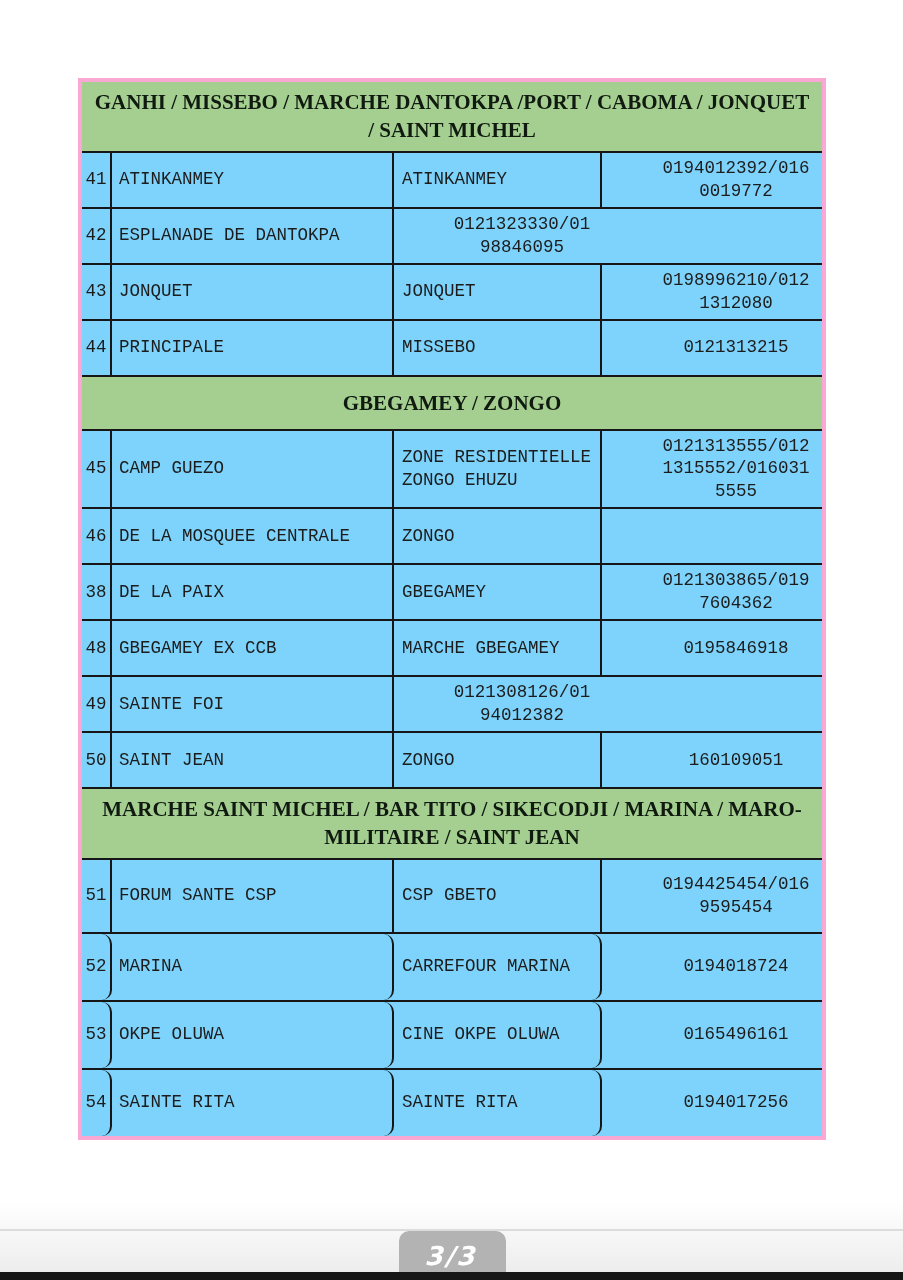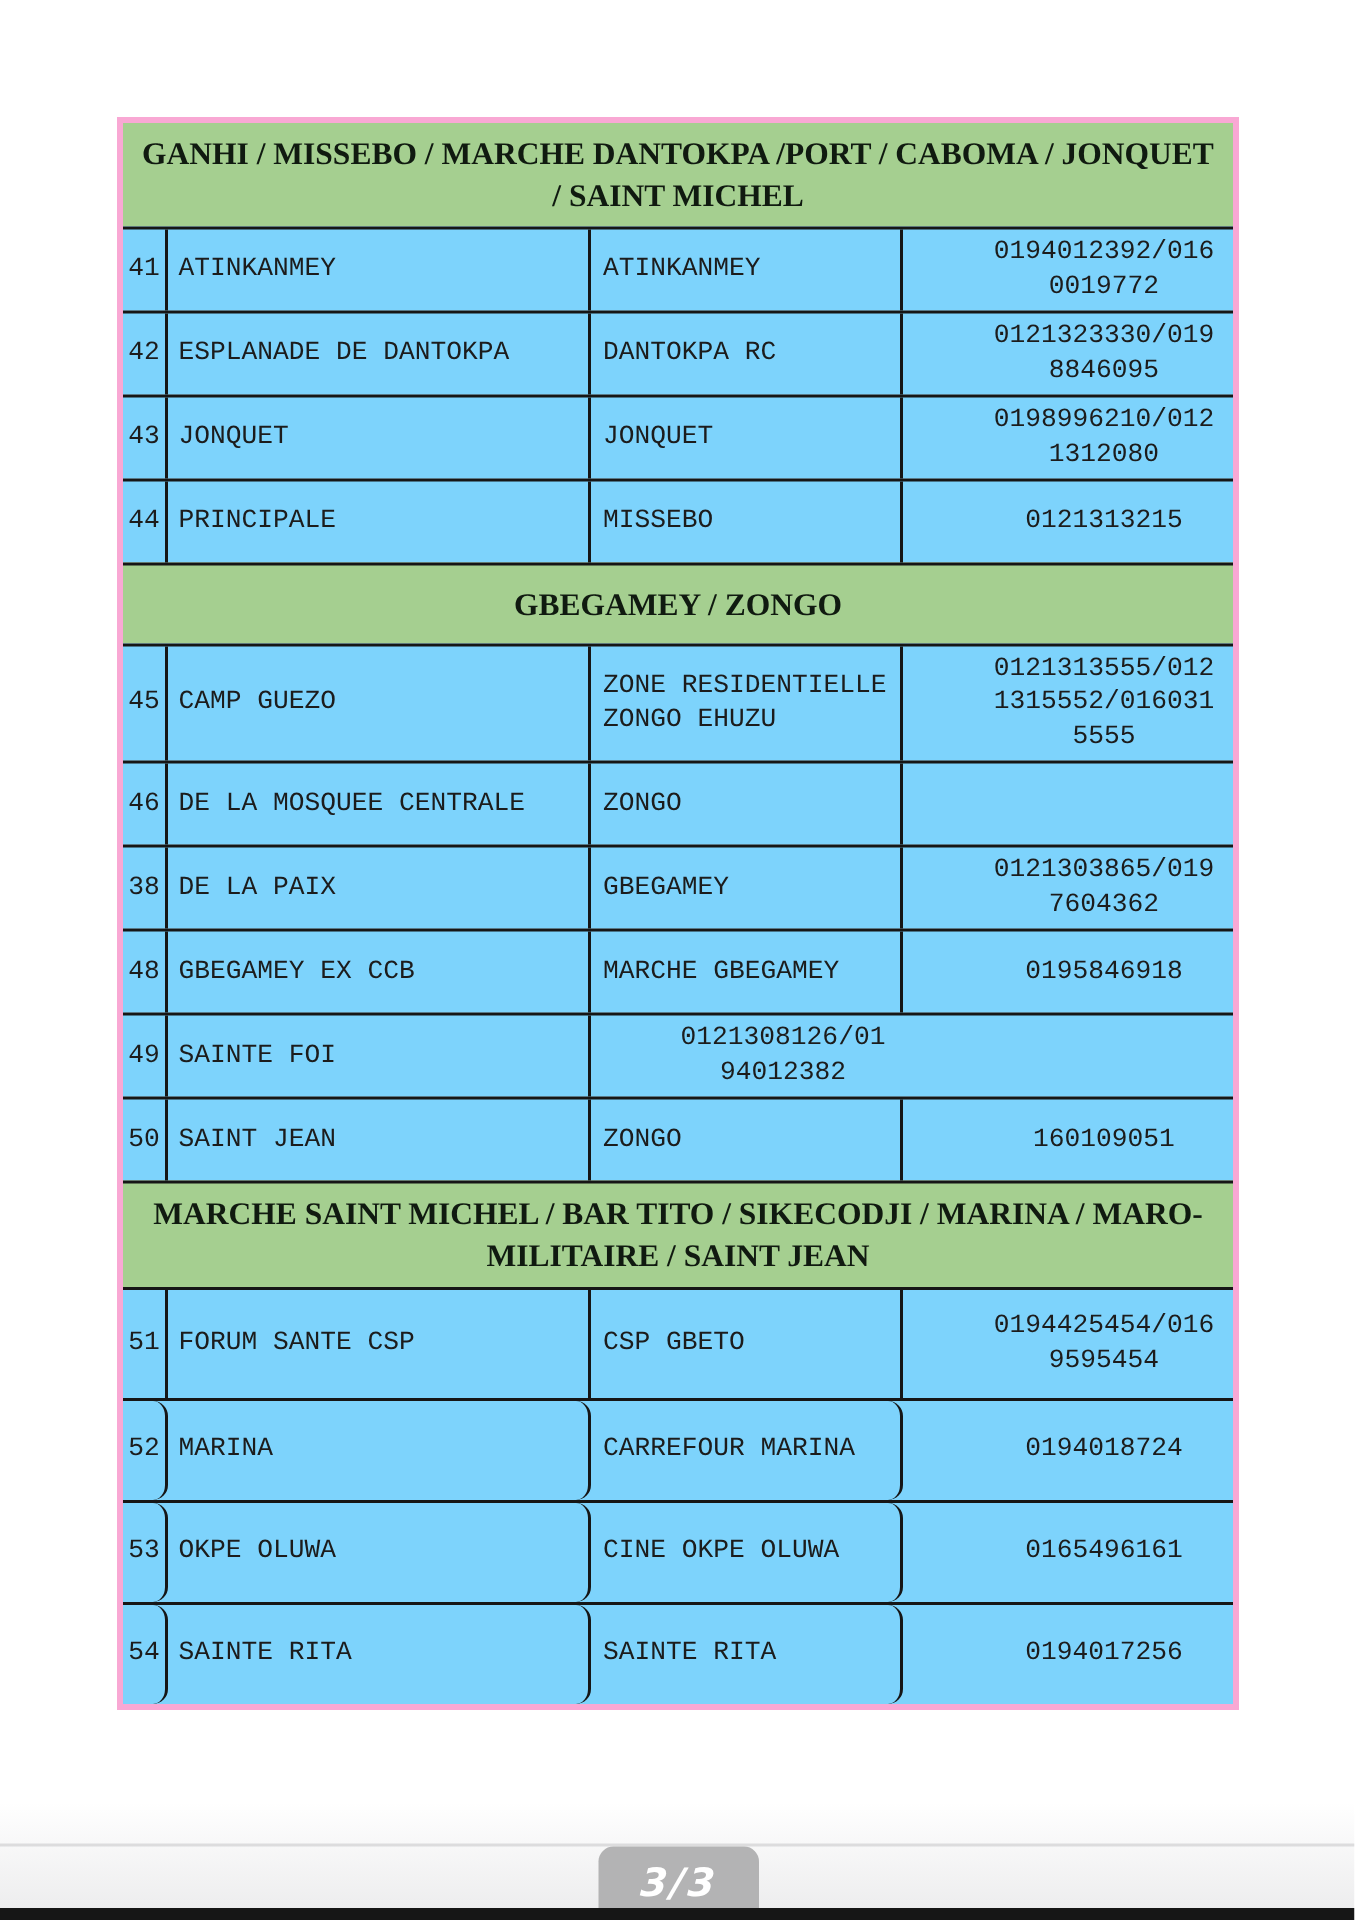--- a/index.html
+++ b/index.html
@@ -138,21 +138,20 @@
 
     <div class="row">
       <div class="cell num">41</div>
       <div class="cell agency">ATINKANMEY</div>
       <div class="cell quartier">ATINKANMEY</div>
       <div class="cell phone">0194012392/0160019772</div>
     </div>
     <div class="row">
       <div class="cell num">42</div>
       <div class="cell agency">ESPLANADE DE DANTOKPA</div>
-      <div class="cell quartier">DANTOKPA RC</div>
       <div class="cell phone">0121323330/0198846095</div>
     </div>
     <div class="row">
       <div class="cell num">43</div>
       <div class="cell agency">JONQUET</div>
       <div class="cell quartier">JONQUET</div>
       <div class="cell phone">0198996210/0121312080</div>
     </div>
     <div class="row">
       <div class="cell num">44</div>

